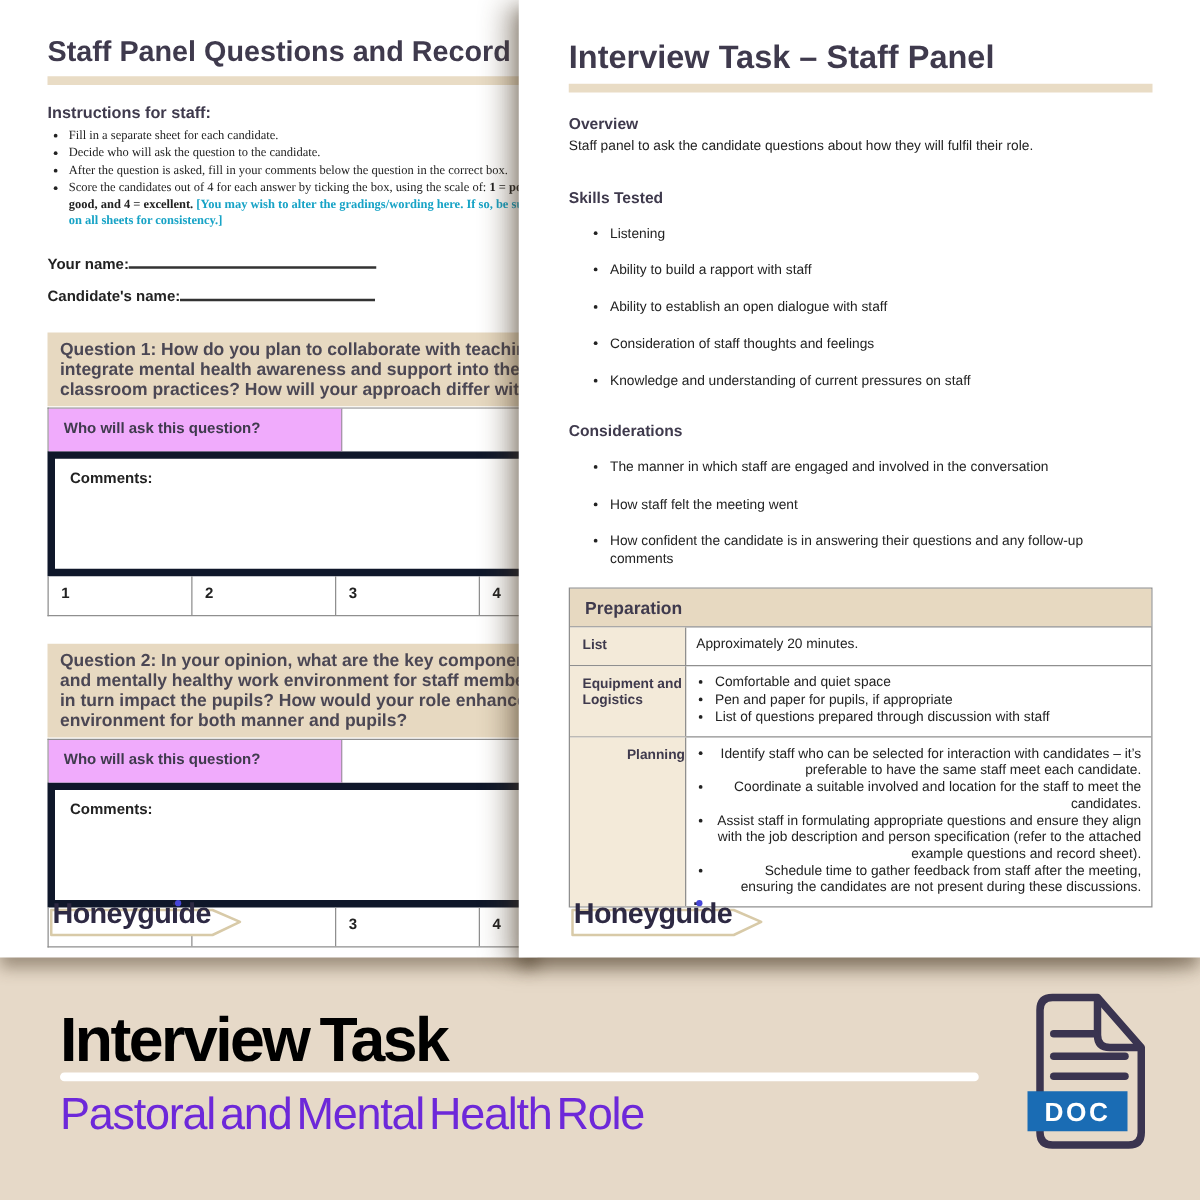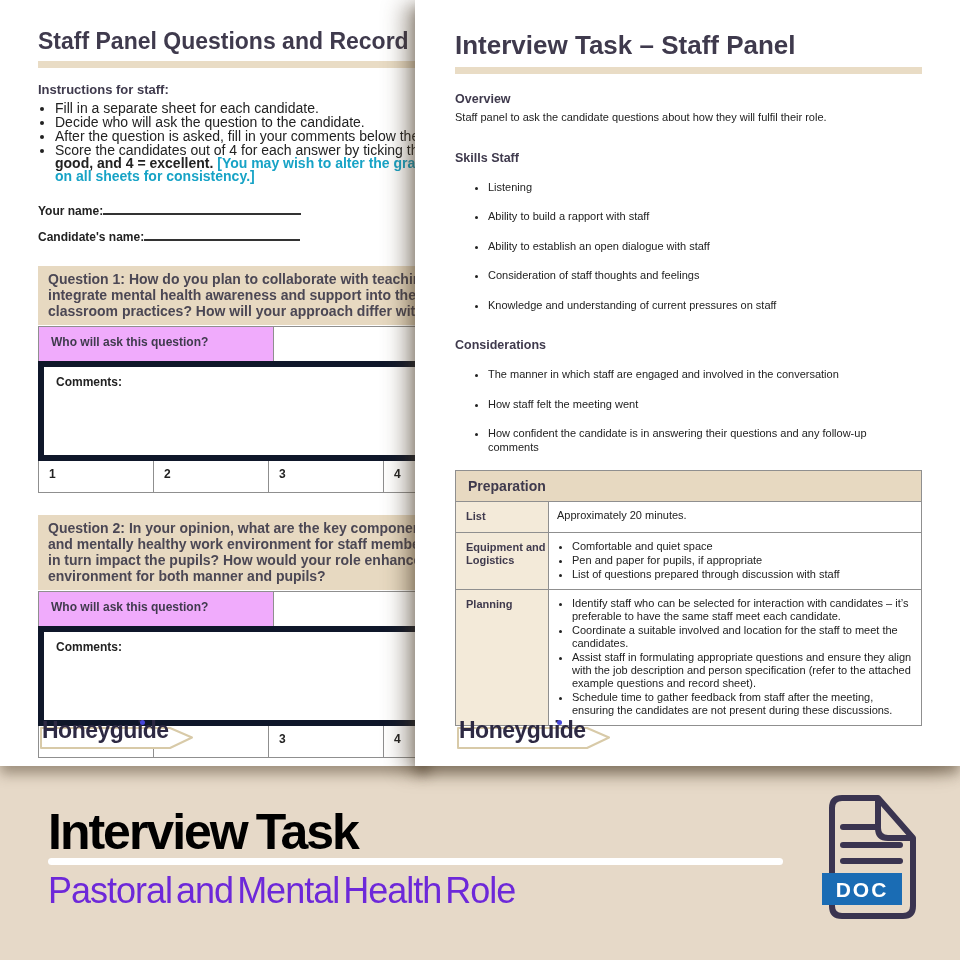--- a/index.html
+++ b/index.html
@@ -23,21 +23,21 @@
   .lp-content{position:absolute;left:38px;top:0;width:560px;}
   .rp-content{position:absolute;left:40px;top:0;width:467px;}
 
   .doc-title{margin:28px 0 0 0;font-size:23px;font-weight:bold;color:#3f3a4d;white-space:nowrap;}
   .rp-content .doc-title{margin-top:30px;font-size:26px;}
   .title-bar{margin-top:6px;height:7px;background:#e9dcc5;width:560px;}
   .rp-content .title-bar{width:467px;}
 
   
   .instr-head{margin-top:14px;font-size:13px;font-weight:bold;color:#3f3a4d;}
-  ul.instr{margin:5px 0 0 0;padding-left:17px;font-size:14px;line-height:13px;color:#222;}
+  ul.instr{margin:5px 0 0 0;padding-left:17px;font-size:10px;line-height:13px;color:#222;font-family:Liberation Serif, serif;}
   ul.instr li{margin:0 0 1px 0;}
   .rich-line{white-space:nowrap;}
   .seg-n{font-weight:normal;}
   .seg-b{font-weight:bold;}
   .seg-t{font-weight:bold;color:#17a3c6;}
   .name-line{margin-top:20px;font-size:12px;font-weight:bold;color:#222;}
   .name-line.second{margin-top:11px;}
   .uline{display:inline-block;border-bottom:2px solid #333;height:10px;}
   .uline.u1{width:198px;}
   .uline.u2{width:156px;}
@@ -67,21 +67,21 @@
   .prep{margin-top:15px;width:465px;border:1px solid #8f8f8f;}
   .prep-header{background:#e7d9c1;padding:7px 12px;font-size:14px;font-weight:bold;color:#3f3a4d;}
   .prep-row{display:flex;border-top:1px solid #8f8f8f;}
   .prep-label{width:82px;background:#f3ead9;border-right:1px solid #8f8f8f;
               padding:8px 0 0 10px;font-size:11px;font-weight:bold;line-height:13px;color:#3f3a4d;}
   .prep-content{flex:1;padding:7px 8px;font-size:11px;line-height:13px;color:#222;}
   .prep-content ul{margin:0;padding-left:15px;}
   .prep-content ul li{margin:0 0 1px 0;}
   .row-time{min-height:30px;}
   .row-equip{min-height:53px;}
-  .row-plan{min-height:107px;}
+  .row-plan{min-height:107px;text-align:right;}
 
   
   .logo{position:absolute;top:716px;width:160px;height:34px;}
   .page-left .logo{left:38px;}
   .page-right .logo{left:40px;}
   .logo svg{position:absolute;left:0;top:0;}
   .logo-text{position:absolute;left:4px;top:1px;font-size:23px;font-weight:bold;
              letter-spacing:-0.5px;color:#2d2943;}
   .logo-dot{position:absolute;left:102px;top:4px;width:5px;height:5px;border-radius:50%;
             background:#4646d8;z-index:3;}
@@ -171,21 +171,21 @@
   </div>
 
   <div class="page page-right">
     <div class="rp-content">
       <h1 class="doc-title">Interview Task – Staff Panel</h1>
       <div class="title-bar"></div>
 
       <div class="sec-head first">Overview</div>
       <div class="sec-para">Staff panel to ask the candidate questions about how they will fulfil their role.</div>
 
-      <div class="sec-head">Skills Staff</div>
+      <div class="sec-head">Skills Tested</div>
       <ul class="plain">
           <li>Listening</li>
           <li>Ability to build a rapport with staff</li>
           <li>Ability to establish an open dialogue with staff</li>
           <li>Consideration of staff thoughts and feelings</li>
           <li>Knowledge and understanding of current pressures on staff</li>
         </ul>
 
       <div class="sec-head">Considerations</div>
       <ul class="plain">

